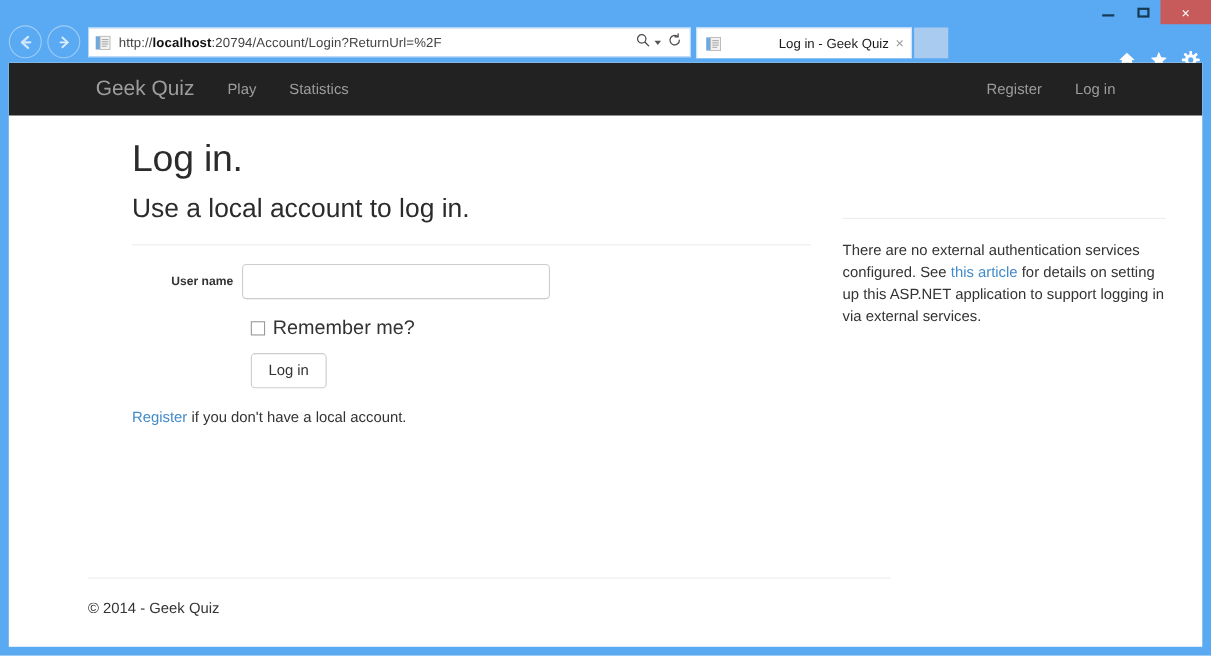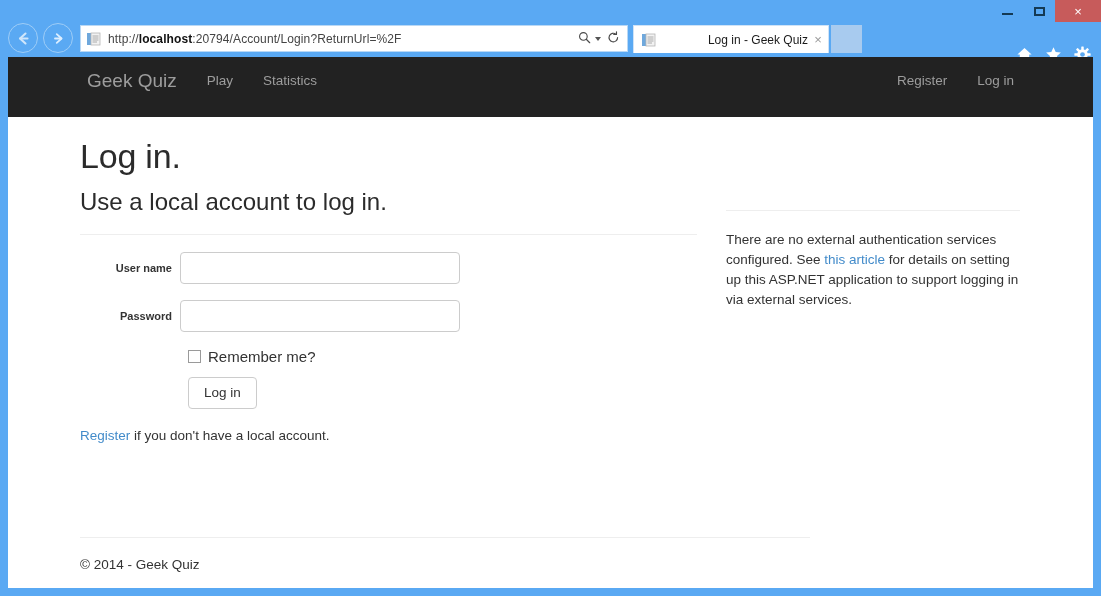--- a/index.html
+++ b/index.html
@@ -187,21 +187,21 @@
   .viewport {
     position: absolute;
     left: 8px; top: 57px;
     width: 1085px; height: 531px;
     background: #ffffff;
     overflow: hidden;
   }
 
   
   .sitenav {
-    height: 60px;
+    height: 48px;
     background: #222222;
     position: relative;
   }
   .nav-left {
     position: absolute;
     left: 64px; top: 0;
     height: 48px;
     display: flex;
     align-items: center;
   }
@@ -221,21 +221,21 @@
     position: absolute;
     right: 64px; top: 0;
     height: 48px;
     display: flex;
     align-items: center;
   }
 
   
   .page {
     position: relative;
-    padding: 0 72px;
+    padding: 0 112px;
   }
   .page-title {
     font-size: 34px;
     font-weight: normal;
     color: #2b2b2b;
     margin: 0;
     padding-top: 20px;
     letter-spacing: -0.2px;
   }
   .columns {
@@ -302,21 +302,21 @@
   }
   .cb {
     width: 13px; height: 13px;
     box-sizing: border-box;
     border: 1px solid #9a9a9a;
     background: #fff;
     flex: 0 0 auto;
     margin-right: 7px;
   }
   .cb-label {
-    font-size: 15px;
+    font-size: 18px;
     color: #333;
   }
   .btn {
     display: inline-block;
     border: 1px solid #cccccc;
     border-radius: 4px;
     background: #ffffff;
     color: #333333;
     font-size: 13.5px;
     font-family: "Liberation Sans", sans-serif;
@@ -498,24 +498,20 @@
           <h2 class="section-head">Use a local account to log in.</h2>
           <hr class="rule">
 
           <div class="form">
 
             <div class="form-row">
               <label class="form-label">User name</label>
               <input class="form-control" type="text" value="" style="">
             </div>
 
-            <div class="form-row">
-              <label class="form-label">Password</label>
-              <input class="form-control" type="password" value="" style="">
-            </div>
 
             <div class="form-offset">
               <div class="checkbox-row">
                 <span class="cb"></span>
                 <span class="cb-label">Remember me?</span>
               </div>
               <button class="btn">Log in</button>
             </div>
 
             <div class="note"><a class="link" href="#">Register</a><span> if you don't have a local account.</span></div>

